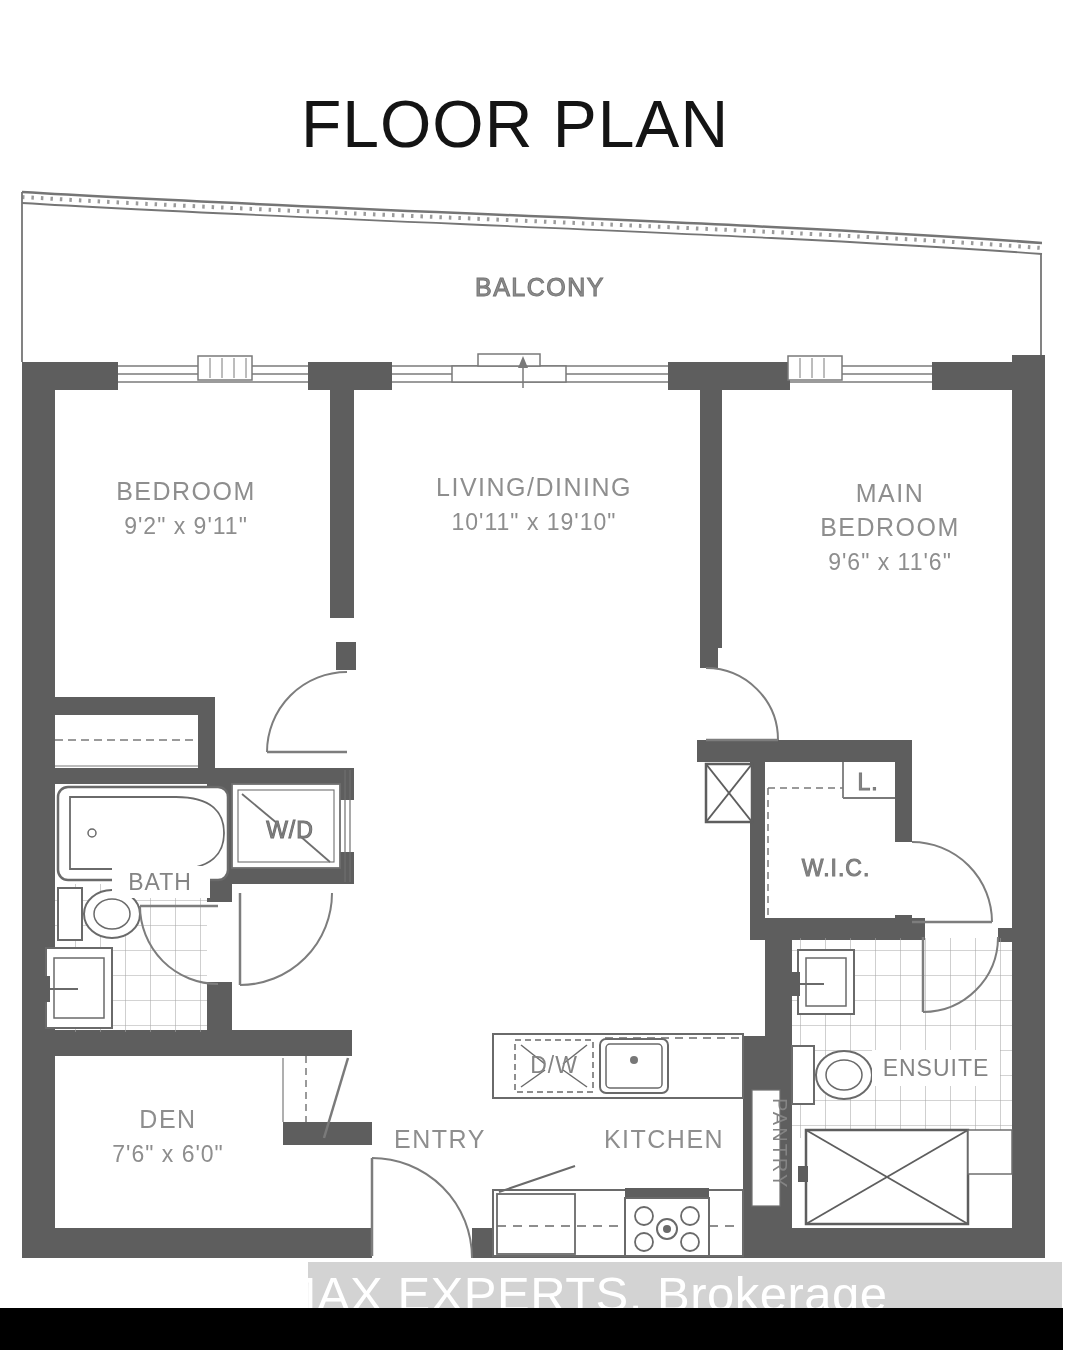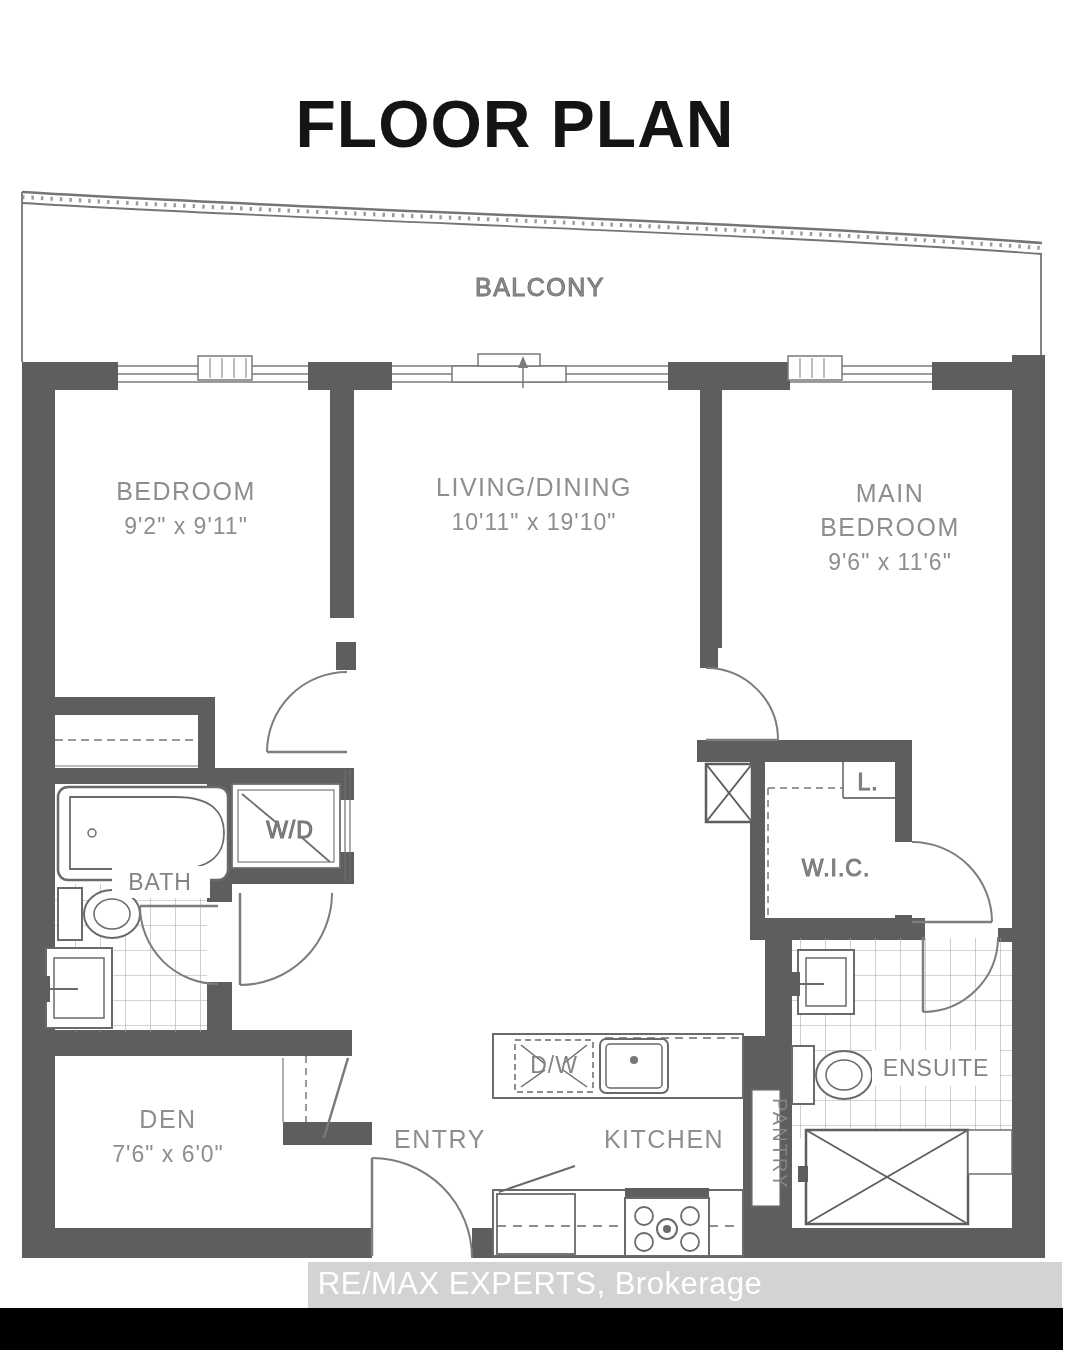--- a/index.html
+++ b/index.html
@@ -1,31 +1,31 @@
 <!DOCTYPE html>
 <html><head>
 <meta charset="utf-8">
 <style>
   html,body{margin:0;padding:0;background:#ffffff;}
   #canvas{position:relative;width:1080px;height:1350px;background:#ffffff;overflow:hidden;
           font-family:"Liberation Sans", sans-serif;}
   #plan-title{position:absolute;top:86px;left:515px;transform:translateX(-50%);
-              font-size:66px;font-weight:bold;letter-spacing:1px;color:#141414;white-space:nowrap;}
+              font-size:66px;font-weight:normal;letter-spacing:1px;color:#141414;white-space:nowrap;}
   #plan-svg{position:absolute;top:0;left:0;}
   .lbl{fill:#8e8e8e;font-size:25px;letter-spacing:1.5px;text-anchor:middle;
        font-family:"Liberation Sans", sans-serif;}
   .dim{fill:#8e8e8e;font-size:23px;letter-spacing:1px;text-anchor:middle;
        font-family:"Liberation Sans", sans-serif;}
   .sm{fill:#848484;font-size:23px;letter-spacing:1px;text-anchor:middle;
       font-family:"Liberation Sans", sans-serif;}
   .vert{fill:#848484;font-size:20px;letter-spacing:2px;
         font-family:"Liberation Sans", sans-serif;}
   #watermark-band{position:absolute;left:308px;top:1262px;width:754px;height:46px;background:#d3d3d3;}
   #watermark-text{position:absolute;top:1266px;left:540px;transform:translateX(-50%);
-                  font-size:31px;color:#ffffff;letter-spacing:0.5px;white-space:nowrap;}
+                  font-size:49px;color:#ffffff;letter-spacing:0.5px;white-space:nowrap;}
   #footer-bar{position:absolute;top:1308px;left:0;width:1063px;height:42px;background:#000000;}
 </style>
 </head>
 <body>
 
 <div id="canvas">
 
   <div id="plan-title">FLOOR PLAN</div>
 
   <svg id="plan-svg" width="1080" height="1350" viewBox="0 0 1080 1350">

